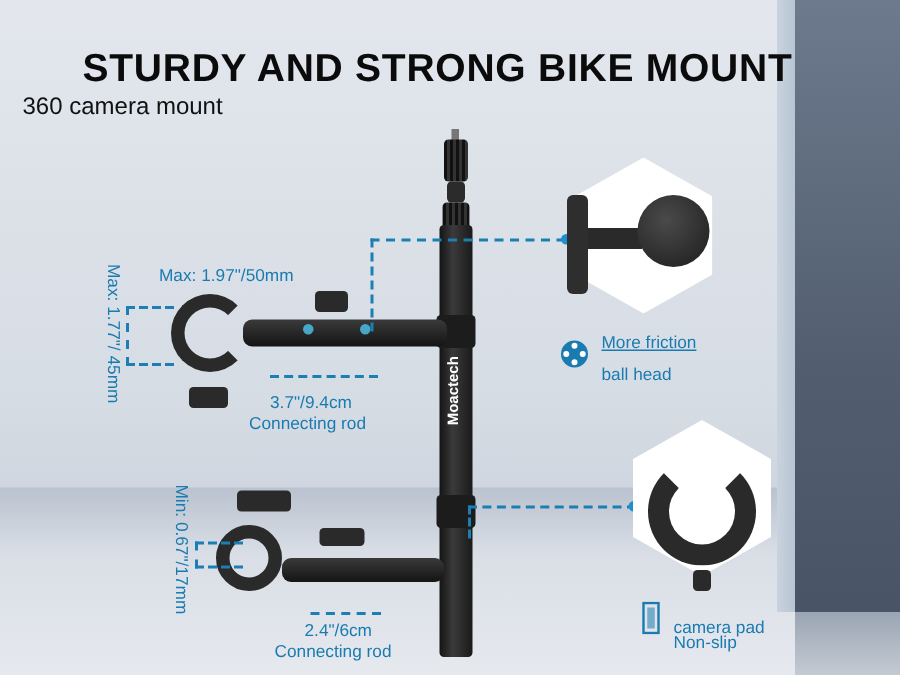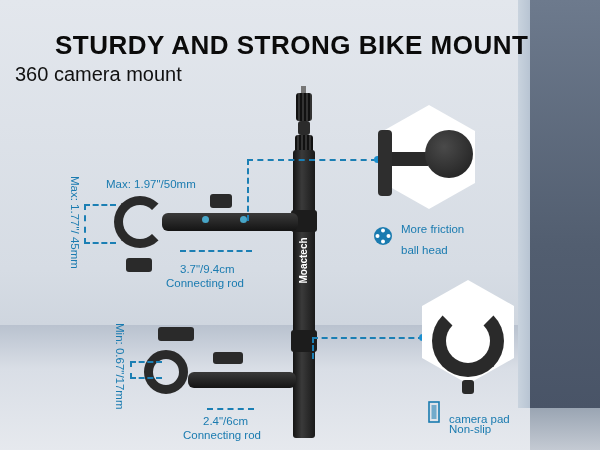--- a/index.html
+++ b/index.html
@@ -6,21 +6,21 @@
   body{width:600px;height:450px;overflow:hidden;position:relative;font-family:"Liberation Sans",sans-serif;}
   .stage{position:absolute;left:0;top:0;width:600px;height:450px;overflow:hidden;
     background:linear-gradient(180deg,#e3e7ed 0%,#d6dce4 60%,#cfd6df 72%);}
   .floor{position:absolute;left:0;top:325px;width:600px;height:125px;
     background:linear-gradient(180deg,#b9c2cf 0%,#d9dee6 35%,#e6e9ee 100%);}
   .wall-edge{position:absolute;left:518px;top:0;width:14px;height:408px;background:linear-gradient(90deg,#c9d3de,#b5c2d1);}
   .wall{position:absolute;left:530px;top:0;width:70px;height:408px;background:linear-gradient(180deg,#6d7a8d 0%,#525e70 60%,#495467 100%);}
   .wall-floor{position:absolute;left:530px;top:408px;width:70px;height:42px;background:linear-gradient(180deg,#9aa5b3,#c4cad3);}
 
   .title{position:absolute;left:15px;top:30px;font-size:26px;font-weight:bold;color:#0b0b0b;letter-spacing:0.5px;white-space:nowrap;margin-left:40px;}
-  .subtitle{position:absolute;left:15px;top:63px;font-size:20px;color:#111;white-space:nowrap;}
+  .subtitle{position:absolute;left:15px;top:63px;font-size:16px;color:#111;white-space:nowrap;}
 
   .blue{color:#1a7bb0;}
   .lbl{position:absolute;font-size:11.5px;white-space:nowrap;line-height:14px;}
   .vlbl{position:absolute;font-size:11.5px;white-space:nowrap;transform:rotate(90deg);transform-origin:left top;}
 
   .dash{position:absolute;border-color:#1b7fb4;border-style:dashed;border-width:0;}
   .dot{position:absolute;width:7px;height:7px;border-radius:50%;background:#1b8fcf;}
 
   
   .pole{position:absolute;left:293px;top:150px;width:22px;height:288px;background:linear-gradient(90deg,#141414,#3a3a3a 40%,#1a1a1a);border-radius:3px;}
@@ -104,21 +104,21 @@
   <div class="knob" style="left:462px;top:380px;width:12px;height:14px;"></div>
 
   <div>
     <svg class="icon-box" style="left:373px;top:226px;" width="20" height="20" viewBox="0 0 20 20">
       <circle cx="10" cy="10" r="9" fill="#1a7bb0"></circle>
       <circle cx="10" cy="4.5" r="2" fill="#fff"></circle>
       <circle cx="10" cy="15.5" r="2" fill="#fff"></circle>
       <circle cx="4.5" cy="10" r="2" fill="#fff"></circle>
       <circle cx="15.5" cy="10" r="2" fill="#fff"></circle>
     </svg>
-    <div class="lbl blue" style="left:401px;top:222px;">More friction</div>
+    <div class="lbl blue" style="left:401px;top:222px;text-decoration:underline;">More friction</div>
     <div class="lbl blue" style="left:401px;top:243px;">ball head</div>
   </div>
 
   <div>
     <svg class="icon-box" style="left:428px;top:401px;" width="12" height="22" viewBox="0 0 12 22">
       <rect x="1" y="1" width="10" height="20" fill="none" stroke="#1a7bb0" stroke-width="1.6"></rect>
       <rect x="3.5" y="4" width="5" height="14" fill="#1a7bb0" opacity=".55"></rect>
     </svg>
     <div class="lbl blue" style="left:449px;top:422px;">Non-slip</div>
     <div class="lbl blue" style="left:449px;top:412px;">camera pad</div>

